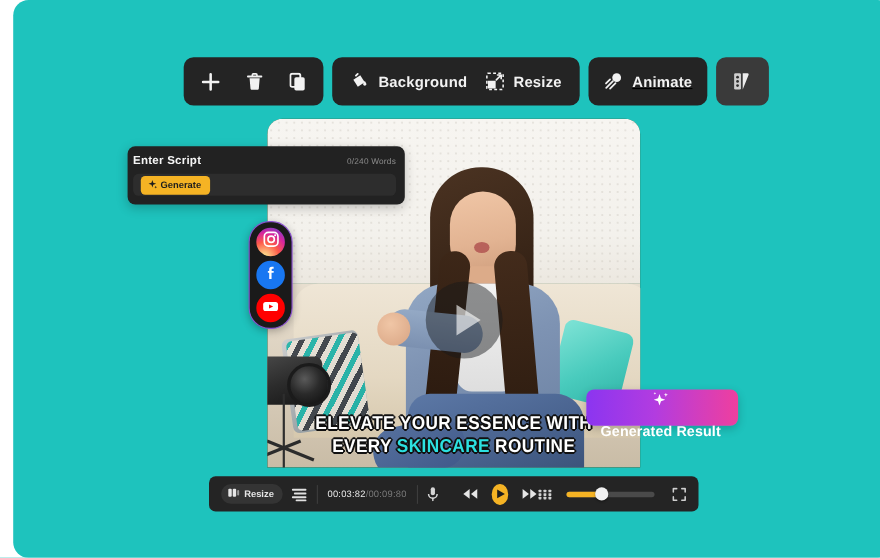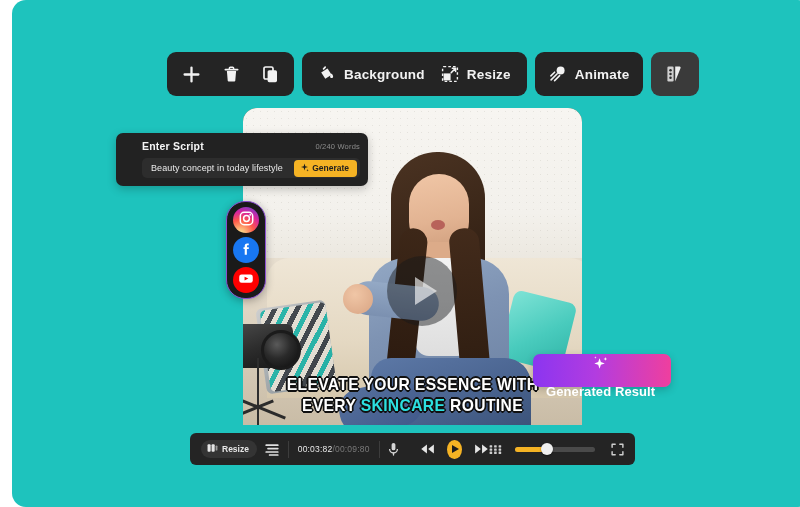--- a/index.html
+++ b/index.html
@@ -28,21 +28,21 @@
   .tgroup {
     background: #242424;
     border-radius: 9px;
     height: 44px;
     display: flex;
     align-items: center;
     box-sizing: border-box;
   }
   .tgroup.g1 { padding: 0 16px; gap: 24px; }
   .tgroup.g2 { padding: 0 16px; gap: 16px; }
-  .tgroup.g3 { padding: 0 14px; gap: 8px; }
+  .tgroup.g3 { padding: 0 14px; gap: 8px; text-decoration: underline; }
   .tgroup.g4 { padding: 0 14px; background: #3a3a3a; }
   .tbtn {
     display: flex; align-items: center; gap: 8px;
     color: #f2f2f2;
     font-size: 13.5px;
     font-weight: bold;
     cursor: pointer;
     white-space: nowrap;
     letter-spacing: .2px;
   }
@@ -213,21 +213,21 @@
   }
   .caption .hl { color:#2ce0e0; }
 
   
   .scriptpanel {
     position:absolute;
     left:104px; top:133px;
     width:252px;
     background:#222222;
     border-radius:7px;
-    padding:7px 8px 8px 26px;
+    padding:7px 8px 8px 5px;
     box-sizing:border-box;
     box-shadow:0 3px 10px rgba(0,0,0,.22);
   }
   .sp-head {
     display:flex; align-items:center; justify-content:space-between;
     margin-bottom:6px;
   }
   .sp-title { color:#f5f5f5; font-size:10.5px; font-weight:bold; letter-spacing:.2px; }
   .sp-count { color:#8d8d8d; font-size:7.5px; letter-spacing:.2px; }
   .sp-row {
@@ -446,21 +446,20 @@
       <div><span>EVERY </span><span class="hl">SKINCARE</span><span> ROUTINE</span></div>
     </div>
   </div>
 
   <div class="scriptpanel">
     <div class="sp-head">
       <span class="sp-title">Enter Script</span>
       <span class="sp-count">0/240 Words</span>
     </div>
     <div class="sp-row">
-      <input class="sp-input" type="text" value="Beauty concept in today lifestyle" style="">
       <span class="sp-gen">
         <span>
           <svg width="9" height="9" viewBox="0 0 10 10">
             <path d="M5 .6 5.9 3.6 8.9 4.5 5.9 5.4 5 8.4 4.1 5.4 1.1 4.5 4.1 3.6z" fill="#1d1d1d"></path>
             <path d="M8.4 6.6l.36 1.04 1.04.36-1.04.36-.36 1.04-.36-1.04L7 8l1.04-.36z" fill="#1d1d1d"></path>
           </svg>
         </span>
         <span>Generate</span>
       </span>
     </div>

